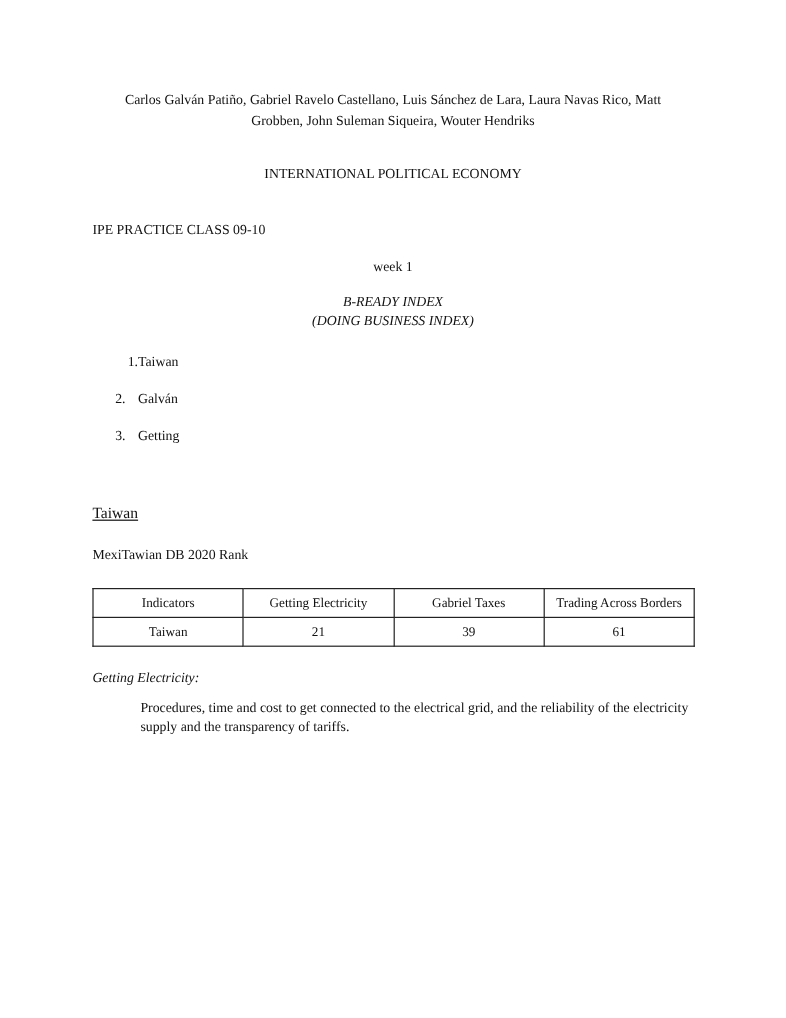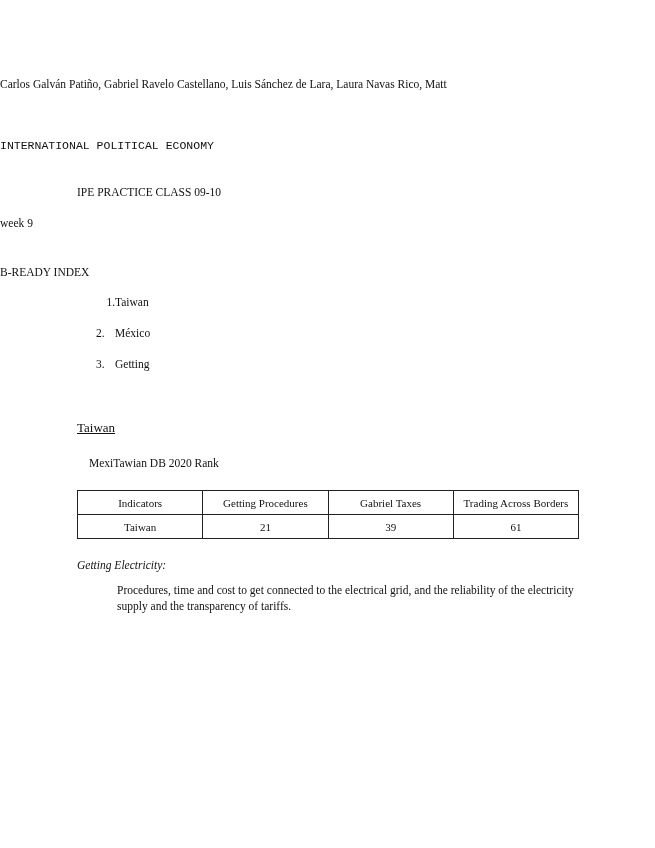--- a/index.html
+++ b/index.html
@@ -2,80 +2,82 @@
 <html><head>
 <meta charset="utf-8">
 <style>
   html, body { margin: 0; padding: 0; background: #ffffff; }
   body {
     width: 655px; height: 848px; position: relative; overflow: hidden;
     font-family: "Liberation Serif", "DejaVu Serif", serif;
     color: #111111; font-size: 11.5px;
   }
   .abs { position: absolute; white-space: nowrap; }
-  .center { left: 0; width: 655px; }
+  .center { left: 0; width: 655px; text-align: center; }
   #authors { top: 76px; line-height: 17px; }
-  #course-title { top: 139px; font-family: Liberation Mono, monospace; }
+  #course-title { top: 139px; }
   #class-label { top: 186px; left: 77px; }
   #week { top: 217px; }
-  #index-title { top: 264px; line-height: 16px; }
+  #index-title { top: 244px; line-height: 16px; font-style: italic; }
   .list-item { left: 96px; }
   .list-item .num { display: inline-block; width: 19px; }
   #li1 { top: 296px; text-align: right; }
   #li2 { top: 327px; }
   #li3 { top: 358px; }
   #section-heading { top: 420px; left: 77px; font-size: 13px; text-decoration: underline; }
-  #table-caption { top: 457px; left: 77px; margin-left: 12px; }
+  #table-caption { top: 457px; left: 77px; }
   table#rank-table {
     position: absolute; top: 490px; left: 77px; width: 502px;
     border-collapse: collapse; table-layout: fixed;
   }
   #rank-table td {
     border: 1.5px solid #222; height: 23px; padding: 0 4px;
     font-size: 11px; text-align: center; vertical-align: middle;
   }
   #desc-title { top: 559px; left: 77px; font-style: italic; }
   #desc-body { top: 582px; left: 77px; width: 490px; white-space: normal; line-height: 16px; margin-left: 40px; }
 </style>
 </head>
 <body>
 
 <div class="abs center" id="authors">
   <div>Carlos Galván Patiño, Gabriel Ravelo Castellano, Luis Sánchez de Lara, Laura Navas Rico, Matt</div>
+  <div>Grobben, John Suleman Siqueira, Wouter Hendriks</div>
 </div>
 
 <div class="abs center" id="course-title">INTERNATIONAL POLITICAL ECONOMY</div>
 
 <div class="abs" id="class-label">IPE PRACTICE CLASS 09-10</div>
 
-<div class="abs center" id="week">week 9</div>
+<div class="abs center" id="week">week 1</div>
 
 <div class="abs center" id="index-title">
   <div>B-READY INDEX</div>
+  <div>(DOING BUSINESS INDEX)</div>
 </div>
 
 <div class="abs list-item" id="li1">
   <span class="num">1.</span><span>Taiwan</span>
 </div>
 <div class="abs list-item" id="li2">
-  <span class="num">2.</span><span>México</span>
+  <span class="num">2.</span><span>Galván</span>
 </div>
 <div class="abs list-item" id="li3">
   <span class="num">3.</span><span>Getting</span>
 </div>
 
 <div class="abs" id="section-heading">Taiwan</div>
 
 <div class="abs" id="table-caption">MexiTawian  DB 2020 Rank</div>
 
 <table id="rank-table">
   <tbody>
       <tr>
     <td>Indicators</td>
-    <td>Getting Procedures</td>
+    <td>Getting Electricity</td>
     <td>Gabriel Taxes</td>
     <td>Trading Across Borders</td>
   </tr>
   <tr>
     <td>Taiwan</td>
     <td>21</td>
     <td>39</td>
     <td>61</td>
   </tr>
 </tbody>

